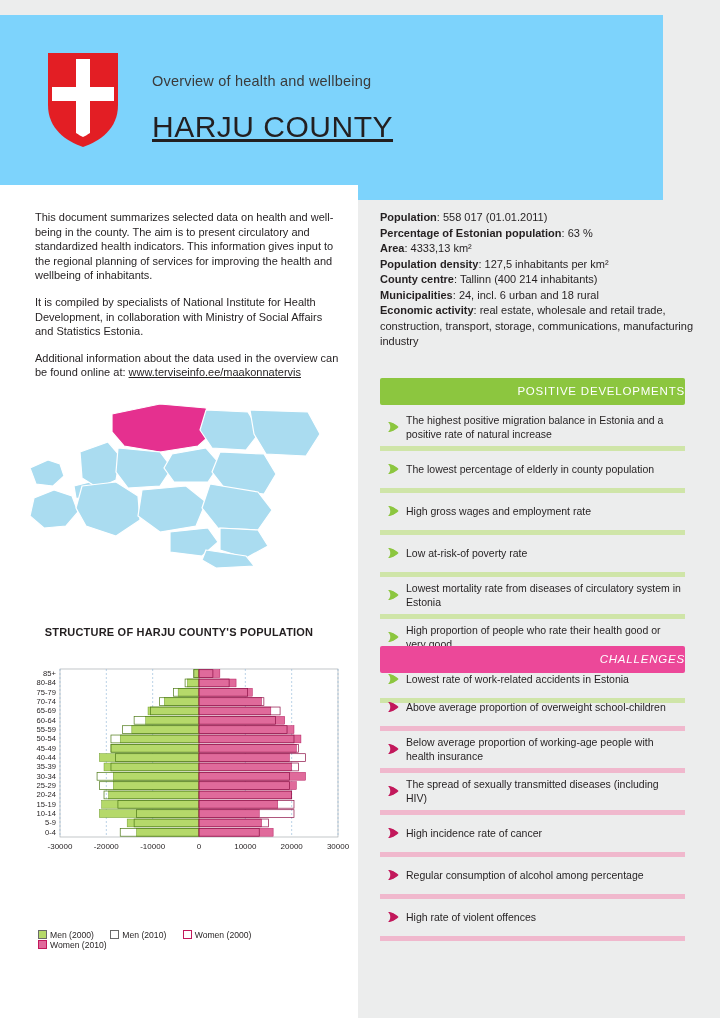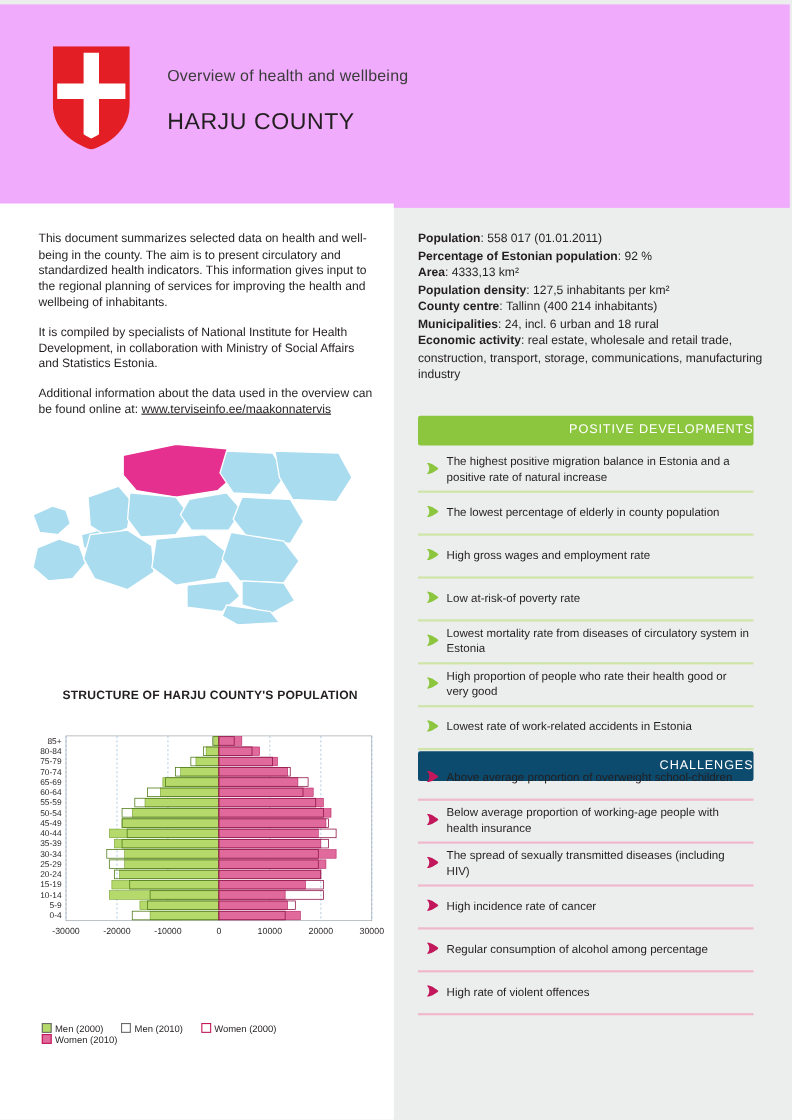--- a/index.html
+++ b/index.html
@@ -7,67 +7,67 @@
     width:720px;height:1018px;
     background:#eceded;
     font-family:"Liberation Sans", sans-serif;
     font-size:11px;
     color:#231f20;
     position:relative;
     overflow:hidden;
   }
   
   .header{
-    position:absolute;left:0;top:4px;width:718px;height:185px;background:#f0abfc;
+    position:absolute;left:0;top:15px;width:663px;height:185px;background:#7dd3fc;
   }
   .crest{position:absolute;left:48px;top:38px;width:70px;height:94px;}
   .header-sub{
     position:absolute;left:152px;top:58px;font-size:14.5px;color:#3b3b3b;letter-spacing:.2px;
   }
   .header-title{
-    position:absolute;left:152px;top:95px;font-size:21px;color:#231f20;letter-spacing:.5px;
+    position:absolute;left:152px;top:95px;font-size:30px;color:#231f20;letter-spacing:.5px;text-decoration:underline;
   }
   
   .left-col{
     position:absolute;left:0;top:185px;width:358px;height:833px;background:#ffffff;
   }
   .intro{
     position:absolute;left:35px;top:25px;width:305px;line-height:14.6px;font-size:11px;color:#231f20;
   }
   .intro p{margin:0 0 12px 0;}
   .intro a{color:#231f20;}
   
   .map-wrap{position:absolute;left:20px;top:205px;width:330px;height:180px;}
   
   .pyr-title{
     position:absolute;left:0;top:440px;width:358px;text-align:center;
-    font-size:11px;font-weight:bold;line-height:14px;letter-spacing:.2px;padding-left:12px;
+    font-size:11px;font-weight:bold;line-height:14px;letter-spacing:.2px;
   }
   .chart-area{position:absolute;left:20px;top:480px;width:330px;height:200px;}
   .legend{
     position:absolute;left:38px;top:745px;width:310px;font-size:8.6px;color:#231f20;
   }
   .legend span{margin-right:7px;white-space:nowrap;}
   .lg-box{display:inline-block;width:7px;height:7px;border:1px solid #6a6a6a;margin-right:3px;vertical-align:-1px;}
   
   .right-col{position:absolute;left:358px;top:185px;width:362px;height:990px;}
   .facts{position:absolute;left:22px;top:25px;width:320px;line-height:15.5px;font-size:11px;}
   .facts b{font-weight:bold;}
   .band{
     position:absolute;left:22px;width:305px;height:27px;border-radius:2px;
     color:#ffffff;font-size:11.5px;letter-spacing:.8px;text-align:right;line-height:27px;
   }
   .band.green{top:193px;background:#8cc63f;}
-  .band.crimson{top:498px;background:#0c4a6e;}
+  .band.crimson{top:461px;background:#ec4899;font-style:italic;}
   .list{position:absolute;left:22px;width:305px;}
   .list.green{top:224px;}
   .list.crimson{top:504px;}
   .row{
     display:flex;align-items:center;min-height:29px;padding:4px 0;
-    border-bottom:2px solid #0369a1;
+    border-bottom:5px solid #0369a1;
   }
   .row .bullet{width:26px;flex:0 0 26px;text-align:center;}
   .row .txt{flex:1;line-height:13.5px;font-size:10.5px;padding-right:4px;}
   .list.green .row{border-bottom-color:#cfe5a8;}
   .list.crimson .row{border-bottom-color:#f0b8cd;}
 </style>
 </head>
 <body>
 
 <div class="header">
@@ -241,21 +241,21 @@
     <span><i class="lg-box" style="background:#ffffff"></i><span>Men (2010)</span></span>
     <span><i class="lg-box" style="background:#ffffff;border-color:#c2185b"></i><span>Women (2000)</span></span>
     <span><i class="lg-box" style="background:#e06a9b;border-color:#c2185b"></i><span>Women (2010)</span></span>
   </div>
 </div>
 
 <div class="right-col">
 
   <div class="facts">
     <div><b>Population</b>: <span>558 017 (01.01.2011)</span></div>
-    <div><b>Percentage of Estonian population</b>: <span>92 %</span></div>
+    <div><b>Percentage of Estonian population</b>: <span>63 %</span></div>
     <div><b>Area</b>: <span>4333,13 km²</span></div>
     <div><b>Population density</b>: <span>127,5 inhabitants per km²</span></div>
     <div><b>County centre</b>: <span>Tallinn (400 214 inhabitants)</span></div>
     <div><b>Municipalities</b>: <span>24, incl. 6 urban and 18 rural</span></div>
     <div><b>Economic activity</b>: <span>real estate, wholesale and retail trade, construction, transport, storage, communications, manufacturing industry</span></div>
   </div>
 
   <div class="band green">POSITIVE DEVELOPMENTS</div>
   <div class="list green" id="positive-list">
       <div class="row">

